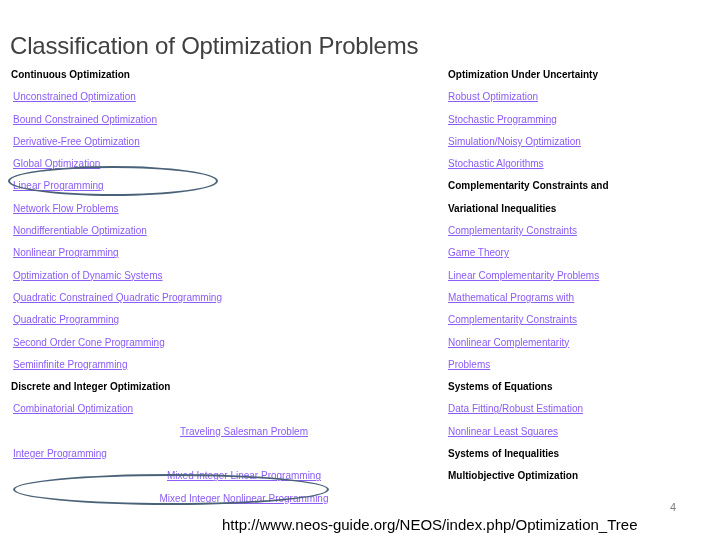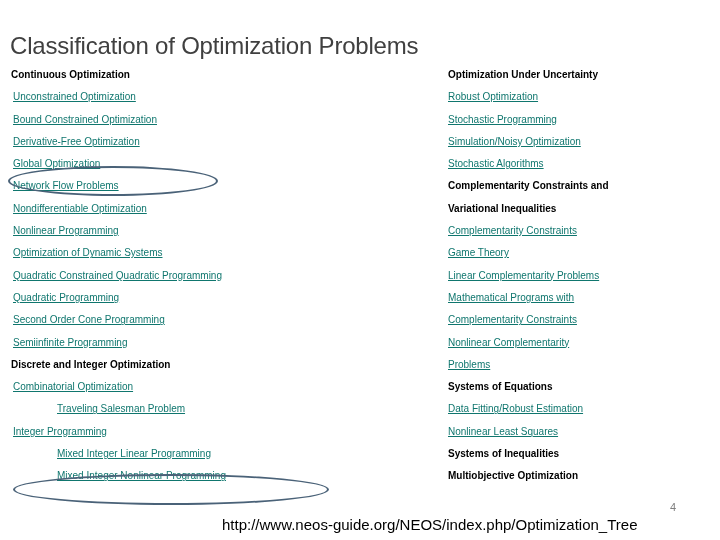--- a/index.html
+++ b/index.html
@@ -52,33 +52,34 @@
     line-height: 22.3px;
     height: 22.3px;
     white-space: nowrap;
     color: #000000;
   }
   .tree-item.header {
     font-weight: bold;
     color: #000000;
   }
   .tree-item.link {
-    color: #0f766e;
+    color: #8b5cf6;
     text-decoration: underline;
     text-underline-offset: 1px;
     font-weight: 400;
   }
   .tree-item.indent1 {
     padding-left: 44px;
   }
   #left-column .tree-item.link {
     padding-left: 2px;
   }
   #left-column .tree-item.indent1 {
     padding-left: 46px;
+    text-align: center;
   }
   
   .ellipse-annotation {
     position: absolute;
     border: 2.2px solid #4a6278;
     border-radius: 50%;
     background: transparent;
     pointer-events: none;
   }
   #ellipse-linear-programming {
@@ -118,20 +119,21 @@
 <div id="slide">
 
   <div id="slide-title">Classification of Optimization Problems</div>
 
   <div id="left-column" class="column">
       <div class="tree-item header">Continuous Optimization</div>
       <div class="tree-item link">Unconstrained Optimization</div>
       <div class="tree-item link">Bound Constrained Optimization</div>
       <div class="tree-item link">Derivative-Free Optimization</div>
       <div class="tree-item link">Global Optimization</div>
+      <div class="tree-item link">Linear Programming</div>
       <div class="tree-item link">Network Flow Problems</div>
       <div class="tree-item link">Nondifferentiable Optimization</div>
       <div class="tree-item link">Nonlinear Programming</div>
       <div class="tree-item link">Optimization of Dynamic Systems</div>
       <div class="tree-item link">Quadratic Constrained Quadratic Programming</div>
       <div class="tree-item link">Quadratic Programming</div>
       <div class="tree-item link">Second Order Cone Programming</div>
       <div class="tree-item link">Semiinfinite Programming</div>
       <div class="tree-item header">Discrete and Integer Optimization</div>
       <div class="tree-item link">Combinatorial Optimization</div>

